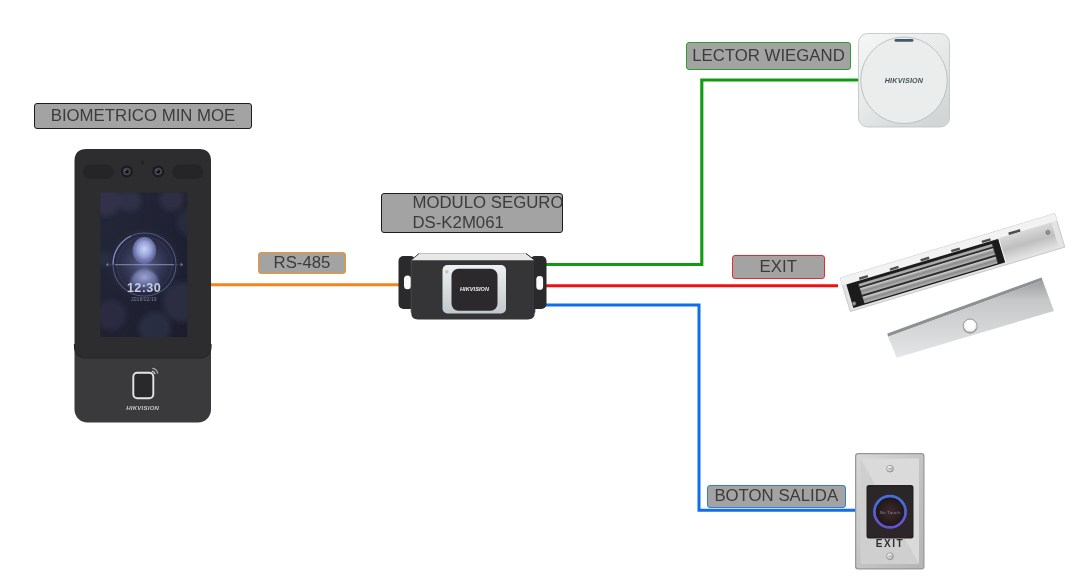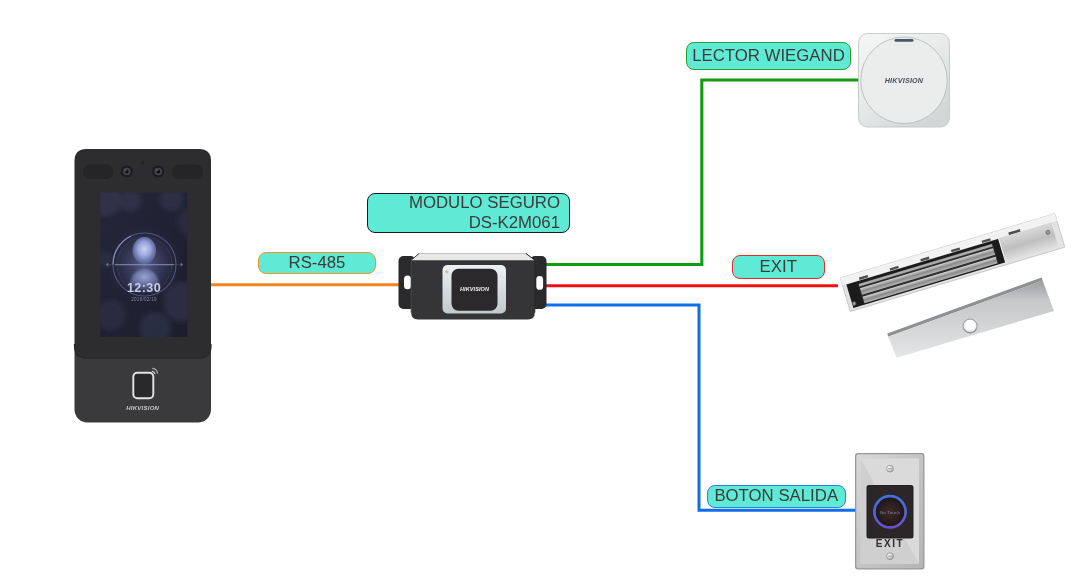--- a/index.html
+++ b/index.html
@@ -1,20 +1,20 @@
 <!DOCTYPE html>
 <html><head>
 <meta charset="utf-8">
 <style>
   html,body{margin:0;padding:0;background:#ffffff;}
   #stage{position:relative;width:1075px;height:587px;background:#ffffff;overflow:hidden;
          font-family:"Liberation Sans", sans-serif;-webkit-font-smoothing:antialiased;}
   svg{position:absolute;left:0;top:0;}
-  .lbl{position:absolute;box-sizing:border-box;background:#5eead4;border-radius:8px;
-       display:flex;align-items:center;justify-content:center;text-align:right;
+  .lbl{position:absolute;box-sizing:border-box;background:#a3a3a3;border-radius:3px;
+       display:flex;align-items:center;justify-content:center;text-align:left;
        font-size:16.8px;color:#3c3c3c;line-height:19.8px;white-space:nowrap;}
 </style>
 </head>
 <body>
 <div id="stage">
 <svg width="1075" height="587" viewBox="0 0 1075 587">
   <defs>
     <linearGradient id="screenbg" x1="0" y1="0" x2="1" y2="1">
       <stop offset="0" stop-color="#242739"></stop>
           <stop offset="1" stop-color="#1b1d2c"></stop>
@@ -204,18 +204,19 @@
     <line x1="888.1" y1="556.2" x2="891.9" y2="556.2" stroke="#909090" stroke-width="0.8"></line>
     <rect x="866.5" y="485" width="47" height="53.5" rx="2.5" fill="#262223"></rect>
     <rect x="868" y="486.5" width="44" height="50.5" rx="2" fill="#2b2627"></rect>
     <circle cx="890" cy="511.8" r="15.6" fill="none" stroke="url(#ringg)" stroke-width="2.7"></circle>
     <circle cx="890" cy="511.8" r="14" fill="url(#btncore)"></circle>
     <text x="890" y="513.6" font-size="4.4" fill="#848ca0" text-anchor="middle" letter-spacing="0.2">No Touch</text>
     <text x="890" y="547.2" font-size="10" font-weight="bold" fill="#2e2e2e" text-anchor="middle" letter-spacing="1.6">EXIT</text>
   </g>
 </svg>
 
-<div class="lbl" style="left:367px;top:192.5px;width:203px;height:40px;border:1.5px solid #1c1c1c;padding-left:32px;">MODULO SEGURO<br>DS-K2M061</div>
-<div class="lbl" style="left:258px;top:251.5px;width:118px;height:22.5px;border:1.5px solid #f7941e;">RS-485</div>
+<div class="lbl" style="left:34px;top:102.5px;width:218px;height:26px;border:1.5px solid #1c1c1c;">BIOMETRICO MIN MOE</div>
+<div class="lbl" style="left:381px;top:192.5px;width:182px;height:40px;border:1.5px solid #1c1c1c;padding-left:32px;">MODULO SEGURO<br>DS-K2M061</div>
+<div class="lbl" style="left:258px;top:251.5px;width:88px;height:22.5px;border:1.5px solid #f7941e;">RS-485</div>
 <div class="lbl" style="left:686px;top:41.5px;width:165px;height:28px;border:1.5px solid #2ba02b;">LECTOR WIEGAND</div>
 <div class="lbl" style="left:731.5px;top:255px;width:93.5px;height:23.5px;border:1.5px solid #ea2a2a;">EXIT</div>
 <div class="lbl" style="left:707px;top:472.5px;width:138.5px;height:23px;border:1.5px solid #2e7de5;margin-top:12px;">BOTON SALIDA</div>
 </div>
 
 </body></html>

